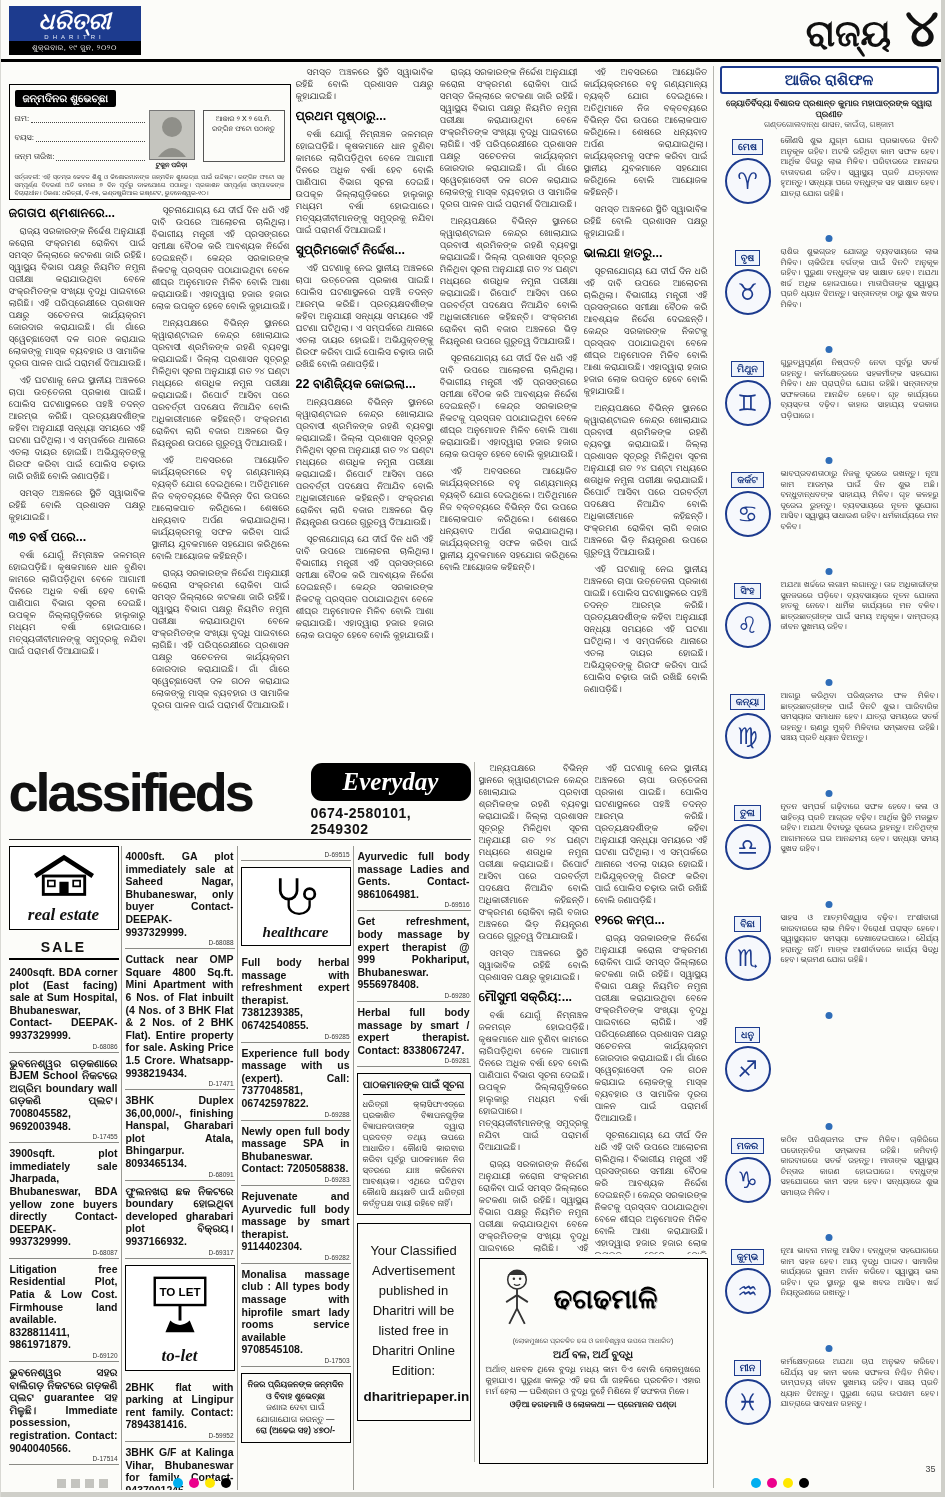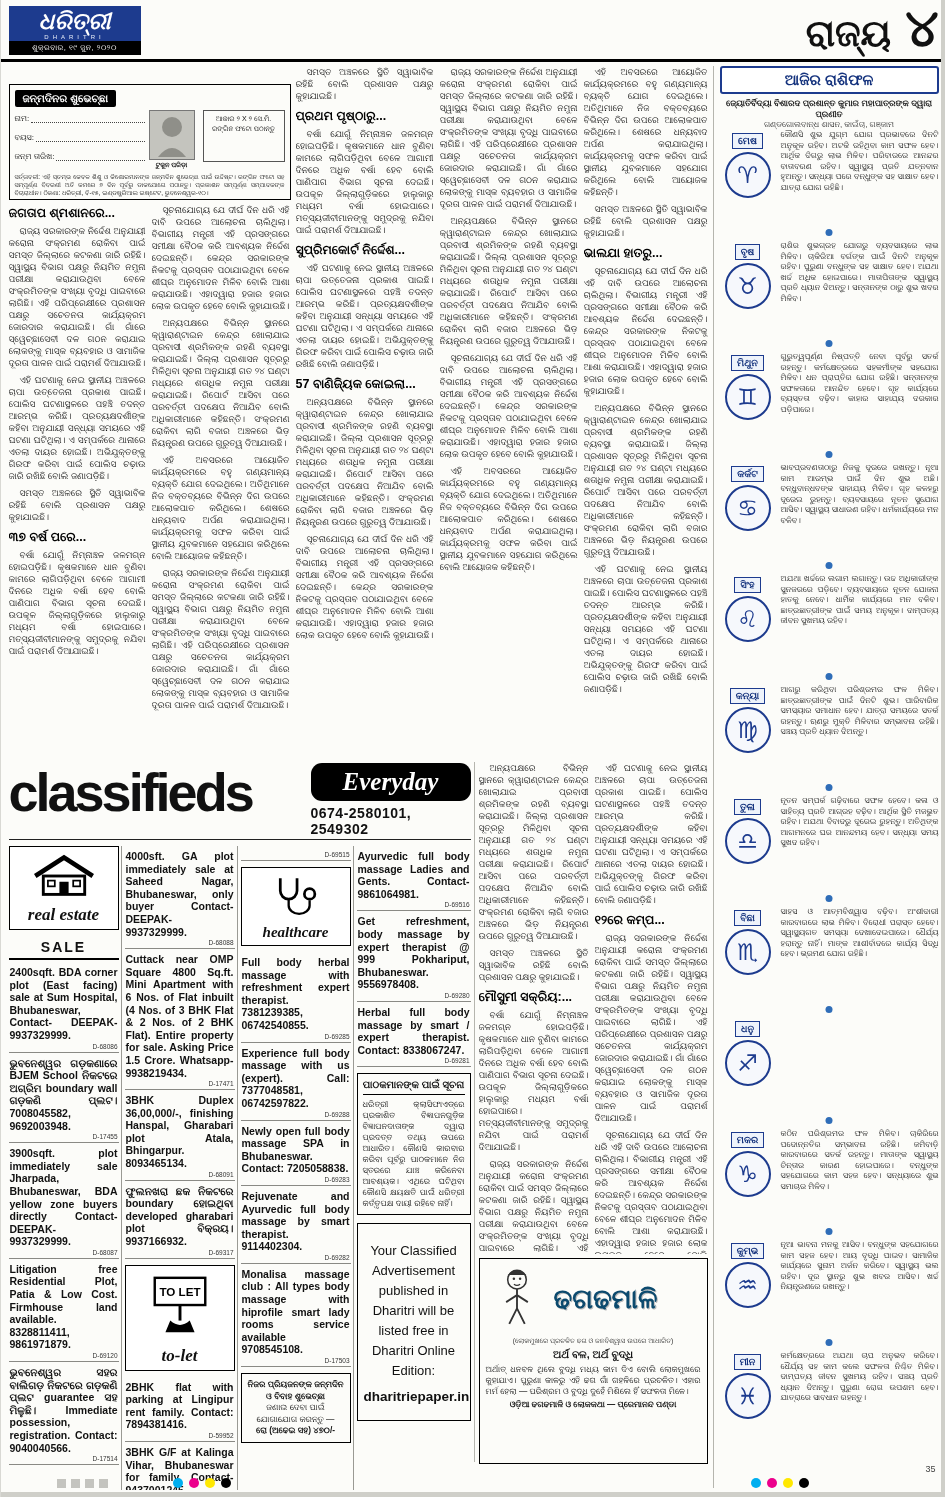--- a/index.html
+++ b/index.html
@@ -36,21 +36,21 @@
   
   .news-col{position:absolute;overflow:hidden;font-size:9px;line-height:12px;text-align:justify;color:#161616;}
   .news-col p{margin-bottom:5px;text-indent:11px;}
   .headline{font-size:12.5px;font-weight:800;line-height:15px;padding:2px 0 4px;text-indent:0;color:#000;}
   .vrule{position:absolute;width:1px;background:#b5b5ae;}
 
   
   .horo{left:719px;top:66px;width:219px;height:1424px;overflow:hidden;}
   .horo-title{border:2px solid #1d3b8e;border-radius:3px;color:#14327d;background:#fff;font-size:15px;font-weight:800;text-align:center;padding:3px 0;}
   .horo-intro{font-size:8.5px;font-weight:bold;text-align:center;margin-top:4px;line-height:11px;color:#222;}
-  .horo-intro2{font-size:8px;text-align:center;line-height:10px;color:#333;}
+  .horo-intro2{font-size:8px;text-align:center;line-height:10px;color:#333;margin-bottom:6px;}
   .sign{display:flex;gap:5px;position:relative;margin-bottom:15px;min-height:96px;}
   .sign::after{content:"";position:absolute;left:50%;bottom:-10px;width:7px;height:7px;border-radius:50%;background:#2f6db8;transform:translateX(-50%);}
   .sign:last-child::after{display:none;}
   .sign-left{width:56px;flex:0 0 56px;text-align:center;}
   .sign-chip{display:inline-block;border:1px solid #1d3b8e;color:#14327d;background:#eef3fb;font-weight:bold;font-size:9.5px;padding:1px 5px;margin-bottom:3px;}
   .sign-circle{width:46px;height:46px;border:2px solid #1d3b8e;border-radius:50%;margin:0 auto;display:flex;align-items:center;justify-content:center;font-size:23px;color:#1d3b8e;background:#f6f8fc;font-family:"DejaVu Sans",sans-serif;}
   .sign-text{flex:1;font-size:8px;line-height:10.6px;text-align:justify;color:#1a1a1a;}
 
   
   .cls-header{left:8px;top:760px;width:462px;height:80px;border-bottom:1.5px solid #222;}
@@ -70,21 +70,21 @@
   .notice-text{font-size:8.3px;line-height:11px;text-align:justify;}
   .online-box{border:1.5px solid #000;margin-top:8px;padding:12px 6px;text-align:center;height:198px;display:flex;flex-direction:column;justify-content:space-around;}
   .online-line{font-size:13px;line-height:20px;}
   .online-url{font-size:13.5px;font-weight:800;}
   .priyajan-box{border:1.5px solid #000;margin-top:6px;padding:5px 4px;font-size:8.4px;line-height:11.5px;text-align:center;}
   .priyajan-box .pl-bold{font-weight:bold;}
 
   
   .cartoon{left:478px;top:1258px;width:229px;height:206px;border:1.5px solid #000;padding:4px 6px;overflow:hidden;}
   .cartoon-top{display:flex;align-items:center;gap:6px;}
-  .cartoon-title{font-size:27px;font-weight:800;color:#0c4a6e;text-shadow:1px 1px 0 #bbb;}
+  .cartoon-title{font-size:27px;font-weight:800;color:#000000;text-shadow:1px 1px 0 #bbb;}
   .cartoon-sub{font-size:6.8px;text-align:center;margin:2px 0 3px;color:#333;}
   .cartoon-verse{font-size:10.5px;font-weight:800;text-align:center;margin-bottom:3px;}
   .cartoon-text{font-size:8.3px;line-height:10.8px;text-align:justify;}
   .cartoon-credit{font-size:8.2px;font-weight:bold;text-align:center;margin-top:4px;}
 
   
   .regdot{position:absolute;width:10px;height:10px;border-radius:50%;top:1478px;}
   .greysq{position:absolute;width:9px;height:9px;top:1479px;background:#c4c4bf;}
   .foot-num{position:absolute;left:925px;top:1464px;font-size:9px;color:#444;}
   .edge-right{position:absolute;left:940px;top:0;width:5px;height:1497px;background:#cfcfc9;}
@@ -154,21 +154,21 @@
     <p>ଏହି ଅବସରରେ ଆୟୋଜିତ କାର୍ଯ୍ୟକ୍ରମରେ ବହୁ ଗଣ୍ୟମାନ୍ୟ ବ୍ୟକ୍ତି ଯୋଗ ଦେଇଥିଲେ। ଅତିଥିମାନେ ନିଜ ବକ୍ତବ୍ୟରେ ବିଭିନ୍ନ ଦିଗ ଉପରେ ଆଲୋକପାତ କରିଥିଲେ। ଶେଷରେ ଧନ୍ୟବାଦ ଅର୍ପଣ କରାଯାଇଥିଲା। କାର୍ଯ୍ୟକ୍ରମକୁ ସଫଳ କରିବା ପାଇଁ ସ୍ଥାନୀୟ ଯୁବକମାନେ ସହଯୋଗ କରିଥିଲେ ବୋଲି ଆୟୋଜକ କହିଛନ୍ତି।</p>
     <p>ରାଜ୍ୟ ସରକାରଙ୍କ ନିର୍ଦ୍ଦେଶ ଅନୁଯାୟୀ କରୋନା ସଂକ୍ରମଣ ରୋକିବା ପାଇଁ ସମସ୍ତ ଜିଲ୍ଲାରେ କଟକଣା ଜାରି ରହିଛି। ସ୍ୱାସ୍ଥ୍ୟ ବିଭାଗ ପକ୍ଷରୁ ନିୟମିତ ନମୁନା ପରୀକ୍ଷା କରାଯାଉଥିବା ବେଳେ ସଂକ୍ରମିତଙ୍କ ସଂଖ୍ୟା ବୃଦ୍ଧି ପାଇବାରେ ଲାଗିଛି। ଏହି ପରିପ୍ରେକ୍ଷୀରେ ପ୍ରଶାସନ ପକ୍ଷରୁ ସଚେତନତା କାର୍ଯ୍ୟକ୍ରମ ଜୋରଦାର କରାଯାଇଛି। ଗାଁ ଗାଁରେ ସ୍ୱେଚ୍ଛାସେବୀ ଦଳ ଗଠନ କରାଯାଇ ଲୋକଙ୍କୁ ମାସ୍କ ବ୍ୟବହାର ଓ ସାମାଜିକ ଦୂରତା ପାଳନ ପାଇଁ ପରାମର୍ଶ ଦିଆଯାଉଛି।</p>
   </div>
 
   <div class="news-col" style="left:295px;top:66px;width:138px;height:690px;">
     <p>ସମସ୍ତ ଅଞ୍ଚଳରେ ସ୍ଥିତି ସ୍ୱାଭାବିକ ରହିଛି ବୋଲି ପ୍ରଶାସନ ପକ୍ଷରୁ କୁହାଯାଇଛି।</p>
     <div class="headline">ପ୍ରଥମ ପୃଷ୍ଠାରୁ...</div>
     <p>ବର୍ଷା ଯୋଗୁଁ ନିମ୍ନାଞ୍ଚଳ ଜଳମଗ୍ନ ହୋଇପଡ଼ିଛି। କୃଷକମାନେ ଧାନ ବୁଣିବା କାମରେ ଲାଗିପଡ଼ିଥିବା ବେଳେ ଆଗାମୀ ଦିନରେ ଅଧିକ ବର୍ଷା ହେବ ବୋଲି ପାଣିପାଗ ବିଭାଗ ସୂଚନା ଦେଇଛି। ଉପକୂଳ ଜିଲ୍ଲାଗୁଡ଼ିକରେ ହାଲୁକାରୁ ମଧ୍ୟମ ବର୍ଷା ହୋଇପାରେ। ମତ୍ସ୍ୟଜୀବୀମାନଙ୍କୁ ସମୁଦ୍ରକୁ ନଯିବା ପାଇଁ ପରାମର୍ଶ ଦିଆଯାଇଛି।</p>
     <div class="headline">ସୁପ୍ରିମକୋର୍ଟ ନିର୍ଦ୍ଦେଶ...</div>
     <p>ଏହି ଘଟଣାକୁ ନେଇ ସ୍ଥାନୀୟ ଅଞ୍ଚଳରେ ଚାପା ଉତ୍ତେଜନା ପ୍ରକାଶ ପାଇଛି। ପୋଲିସ ଘଟଣାସ୍ଥଳରେ ପହଞ୍ଚି ତଦନ୍ତ ଆରମ୍ଭ କରିଛି। ପ୍ରତ୍ୟକ୍ଷଦର୍ଶୀଙ୍କ କହିବା ଅନୁଯାୟୀ ସନ୍ଧ୍ୟା ସମୟରେ ଏହି ଘଟଣା ଘଟିଥିଲା। ଏ ସମ୍ପର୍କରେ ଥାନାରେ ଏତଲା ଦାୟର ହୋଇଛି। ଅଭିଯୁକ୍ତଙ୍କୁ ଗିରଫ କରିବା ପାଇଁ ପୋଲିସ ଚଢ଼ାଉ ଜାରି ରଖିଛି ବୋଲି ଜଣାପଡ଼ିଛି।</p>
-    <div class="headline">57 ବାଣିଜ୍ୟିକ କୋଇଲା...</div>
+    <div class="headline">22 ବାଣିଜ୍ୟିକ କୋଇଲା...</div>
     <p>ଅନ୍ୟପକ୍ଷରେ ବିଭିନ୍ନ ସ୍ଥାନରେ କ୍ୱାରାଣ୍ଟାଇନ କେନ୍ଦ୍ର ଖୋଲାଯାଇ ପ୍ରବାସୀ ଶ୍ରମିକଙ୍କ ରହଣି ବ୍ୟବସ୍ଥା କରାଯାଇଛି। ଜିଲ୍ଲା ପ୍ରଶାସନ ସୂତ୍ରରୁ ମିଳିଥିବା ସୂଚନା ଅନୁଯାୟୀ ଗତ ୨୪ ଘଣ୍ଟା ମଧ୍ୟରେ ଶତାଧିକ ନମୁନା ପରୀକ୍ଷା କରାଯାଇଛି। ରିପୋର୍ଟ ଆସିବା ପରେ ପରବର୍ତ୍ତୀ ପଦକ୍ଷେପ ନିଆଯିବ ବୋଲି ଅଧିକାରୀମାନେ କହିଛନ୍ତି। ସଂକ୍ରମଣ ରୋକିବା ଲାଗି ବଜାର ଅଞ୍ଚଳରେ ଭିଡ଼ ନିୟନ୍ତ୍ରଣ ଉପରେ ଗୁରୁତ୍ୱ ଦିଆଯାଉଛି।</p>
     <p>ସୂଚନାଯୋଗ୍ୟ ଯେ ଦୀର୍ଘ ଦିନ ଧରି ଏହି ଦାବି ଉପରେ ଆଲୋଚନା ଚାଲିଥିଲା। ବିଭାଗୀୟ ମନ୍ତ୍ରୀ ଏହି ପ୍ରସଙ୍ଗରେ ସମୀକ୍ଷା ବୈଠକ କରି ଆବଶ୍ୟକ ନିର୍ଦ୍ଦେଶ ଦେଇଛନ୍ତି। କେନ୍ଦ୍ର ସରକାରଙ୍କ ନିକଟକୁ ପ୍ରସ୍ତାବ ପଠାଯାଇଥିବା ବେଳେ ଶୀଘ୍ର ଅନୁମୋଦନ ମିଳିବ ବୋଲି ଆଶା କରାଯାଉଛି। ଏହାଦ୍ୱାରା ହଜାର ହଜାର ଲୋକ ଉପକୃତ ହେବେ ବୋଲି କୁହାଯାଉଛି।</p>
   </div>
 
   <div class="news-col" style="left:439px;top:66px;width:138px;height:690px;">
     <p>ରାଜ୍ୟ ସରକାରଙ୍କ ନିର୍ଦ୍ଦେଶ ଅନୁଯାୟୀ କରୋନା ସଂକ୍ରମଣ ରୋକିବା ପାଇଁ ସମସ୍ତ ଜିଲ୍ଲାରେ କଟକଣା ଜାରି ରହିଛି। ସ୍ୱାସ୍ଥ୍ୟ ବିଭାଗ ପକ୍ଷରୁ ନିୟମିତ ନମୁନା ପରୀକ୍ଷା କରାଯାଉଥିବା ବେଳେ ସଂକ୍ରମିତଙ୍କ ସଂଖ୍ୟା ବୃଦ୍ଧି ପାଇବାରେ ଲାଗିଛି। ଏହି ପରିପ୍ରେକ୍ଷୀରେ ପ୍ରଶାସନ ପକ୍ଷରୁ ସଚେତନତା କାର୍ଯ୍ୟକ୍ରମ ଜୋରଦାର କରାଯାଇଛି। ଗାଁ ଗାଁରେ ସ୍ୱେଚ୍ଛାସେବୀ ଦଳ ଗଠନ କରାଯାଇ ଲୋକଙ୍କୁ ମାସ୍କ ବ୍ୟବହାର ଓ ସାମାଜିକ ଦୂରତା ପାଳନ ପାଇଁ ପରାମର୍ଶ ଦିଆଯାଉଛି।</p>
     <p>ଅନ୍ୟପକ୍ଷରେ ବିଭିନ୍ନ ସ୍ଥାନରେ କ୍ୱାରାଣ୍ଟାଇନ କେନ୍ଦ୍ର ଖୋଲାଯାଇ ପ୍ରବାସୀ ଶ୍ରମିକଙ୍କ ରହଣି ବ୍ୟବସ୍ଥା କରାଯାଇଛି। ଜିଲ୍ଲା ପ୍ରଶାସନ ସୂତ୍ରରୁ ମିଳିଥିବା ସୂଚନା ଅନୁଯାୟୀ ଗତ ୨୪ ଘଣ୍ଟା ମଧ୍ୟରେ ଶତାଧିକ ନମୁନା ପରୀକ୍ଷା କରାଯାଇଛି। ରିପୋର୍ଟ ଆସିବା ପରେ ପରବର୍ତ୍ତୀ ପଦକ୍ଷେପ ନିଆଯିବ ବୋଲି ଅଧିକାରୀମାନେ କହିଛନ୍ତି। ସଂକ୍ରମଣ ରୋକିବା ଲାଗି ବଜାର ଅଞ୍ଚଳରେ ଭିଡ଼ ନିୟନ୍ତ୍ରଣ ଉପରେ ଗୁରୁତ୍ୱ ଦିଆଯାଉଛି।</p>
     <p>ସୂଚନାଯୋଗ୍ୟ ଯେ ଦୀର୍ଘ ଦିନ ଧରି ଏହି ଦାବି ଉପରେ ଆଲୋଚନା ଚାଲିଥିଲା। ବିଭାଗୀୟ ମନ୍ତ୍ରୀ ଏହି ପ୍ରସଙ୍ଗରେ ସମୀକ୍ଷା ବୈଠକ କରି ଆବଶ୍ୟକ ନିର୍ଦ୍ଦେଶ ଦେଇଛନ୍ତି। କେନ୍ଦ୍ର ସରକାରଙ୍କ ନିକଟକୁ ପ୍ରସ୍ତାବ ପଠାଯାଇଥିବା ବେଳେ ଶୀଘ୍ର ଅନୁମୋଦନ ମିଳିବ ବୋଲି ଆଶା କରାଯାଉଛି। ଏହାଦ୍ୱାରା ହଜାର ହଜାର ଲୋକ ଉପକୃତ ହେବେ ବୋଲି କୁହାଯାଉଛି।</p>
     <p>ଏହି ଅବସରରେ ଆୟୋଜିତ କାର୍ଯ୍ୟକ୍ରମରେ ବହୁ ଗଣ୍ୟମାନ୍ୟ ବ୍ୟକ୍ତି ଯୋଗ ଦେଇଥିଲେ। ଅତିଥିମାନେ ନିଜ ବକ୍ତବ୍ୟରେ ବିଭିନ୍ନ ଦିଗ ଉପରେ ଆଲୋକପାତ କରିଥିଲେ। ଶେଷରେ ଧନ୍ୟବାଦ ଅର୍ପଣ କରାଯାଇଥିଲା। କାର୍ଯ୍ୟକ୍ରମକୁ ସଫଳ କରିବା ପାଇଁ ସ୍ଥାନୀୟ ଯୁବକମାନେ ସହଯୋଗ କରିଥିଲେ ବୋଲି ଆୟୋଜକ କହିଛନ୍ତି।</p>
   </div>

